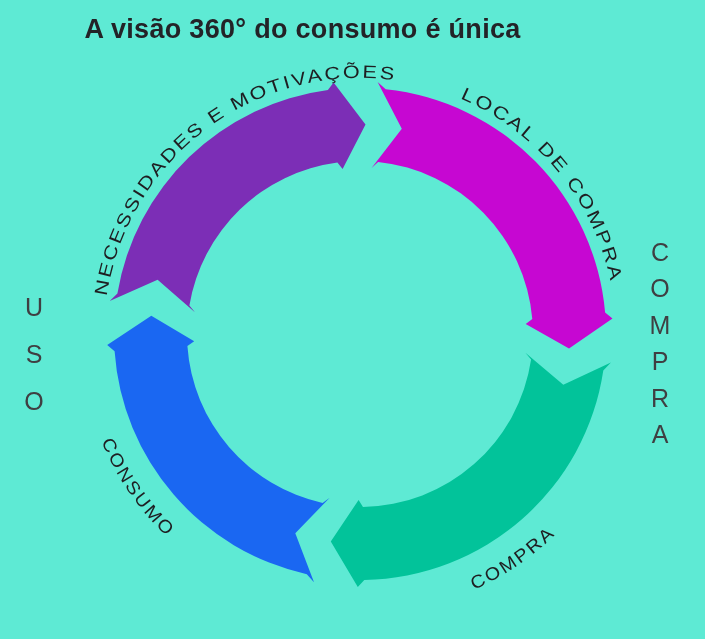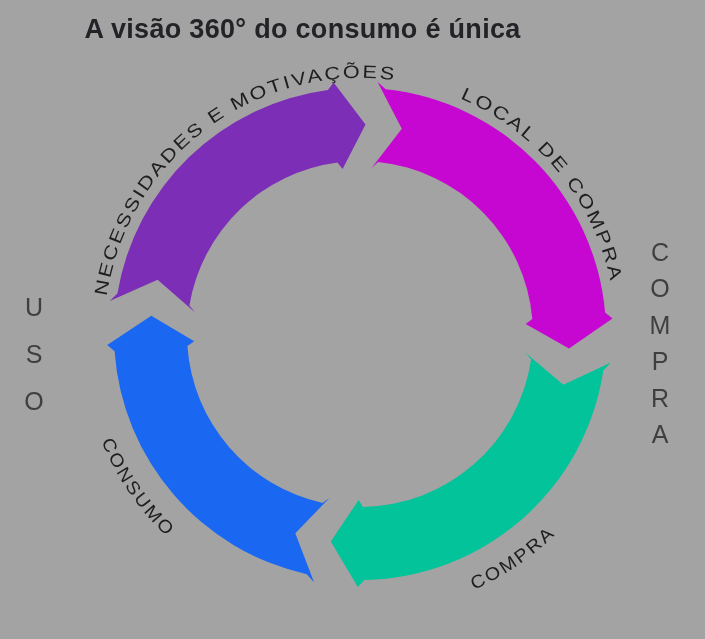--- a/index.html
+++ b/index.html
@@ -1,17 +1,17 @@
 <!DOCTYPE html>
 <html><head>
 <meta charset="utf-8">
 <style>
   html,body{margin:0;padding:0;background:#ffffff;}
   .stage{
-    position:relative;width:705px;height:639px;background:#a3a3a3;
+    position:relative;width:705px;height:639px;background:#5eead4;
     overflow:hidden;font-family:"Liberation Sans",sans-serif;
   }
   .title{
     position:absolute;top:14px;left:55px;width:495px;text-align:center;
     font-size:27px;font-weight:600;color:#232327;letter-spacing:.3px;
   }
   .side{position:absolute;font-size:25px;font-weight:400;color:#3f3f42;}
   .side span{display:block;text-align:center;}
   .side-left{left:19px;top:284px;width:30px;line-height:47px;}
   .side-right{left:645px;top:234px;width:30px;line-height:36.4px;}

